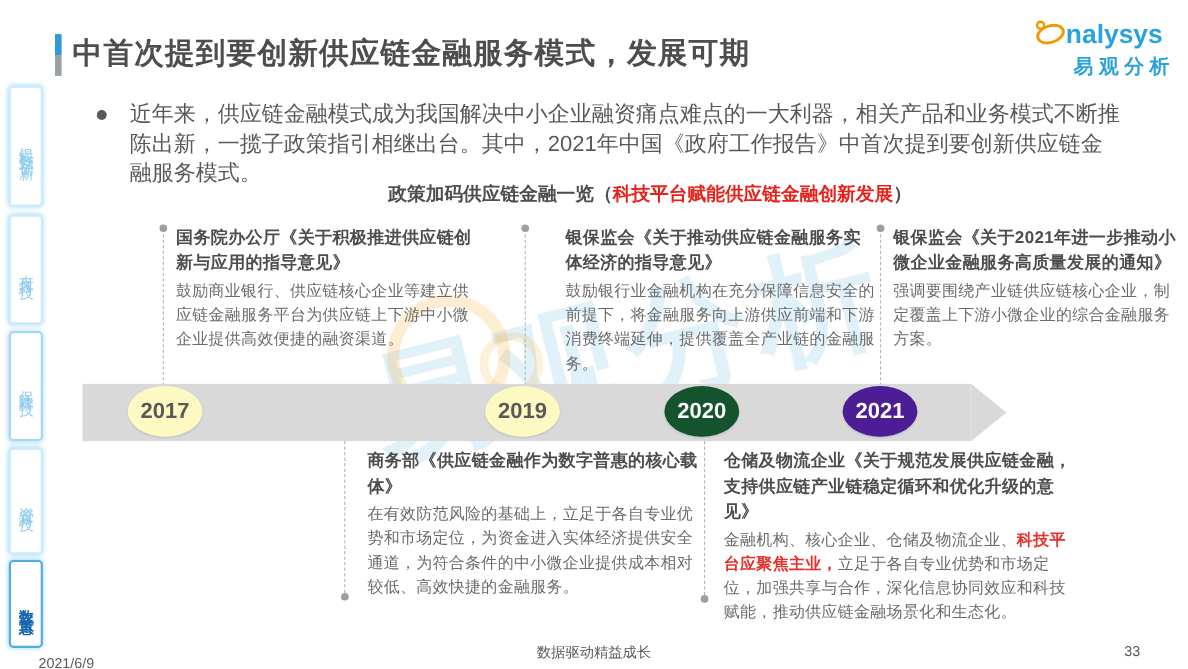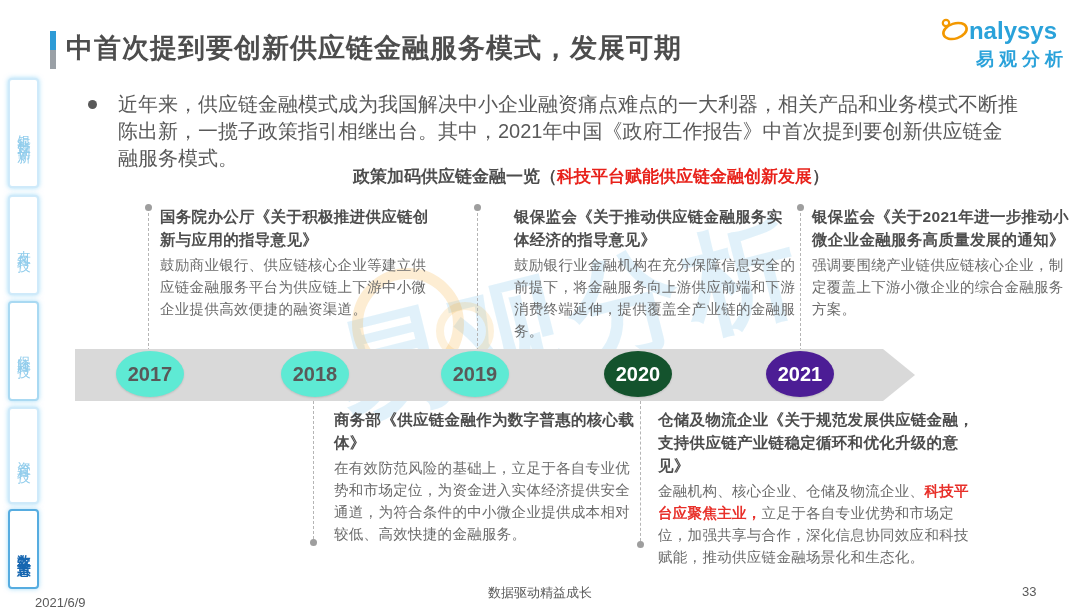--- a/index.html
+++ b/index.html
@@ -35,21 +35,21 @@
   
   .section-heading { left:116px; top:165px; width:950px; text-align:center;
                      font-size:17px; font-weight:700; color:#4d4d4d; }
   .section-heading .red { color:#e8211a; }
 
   
   .tl-band { left:75px; top:349px; width:808px; height:52px; background:#d9d9d9; }
   .tl-arrow { left:883px; top:349px; width:0; height:0;
               border-top:26px solid transparent; border-bottom:26px solid transparent;
               border-left:32px solid #d9d9d9; }
-  .year { top:351px; width:68px; height:46px; border-radius:50%; background:#5eead4;
+  .year { top:351px; width:68px; height:46px; border-radius:50%; background:#fef9c3;
           display:flex; align-items:center; justify-content:center;
           font-size:20px; font-weight:700; color:#595959; box-shadow:0 1px 2px rgba(0,0,0,0.12); }
   .year.y2017 { left:116px; } .year.y2018 { left:281px; } .year.y2019 { left:441px; }
   .year.y2020 { left:604px; background:#14532d; color:#fff; }
   .year.y2021 { left:766px; background:#4c1d95; color:#fff; }
 
   
   .dash { width:0; border-left:1px dashed #b5b5b5; }
   .dot { width:7px; height:7px; border-radius:50%; background:#9e9e9e; }
   .dash.c2017 { left:148px; top:213px; height:138px; } .dot.d2017 { left:145px; top:204px; }
@@ -144,21 +144,20 @@
     <div class="p-body">鼓励银行业金融机构在充分保障信息安全的前提下，将金融服务向上游供应前端和下游消费终端延伸，提供覆盖全产业链的金融服务。</div>
   </div>
   <div class="fg policy pb3">
     <div class="p-title">银保监会《关于2021年进一步推动小微企业金融服务高质量发展的通知》</div>
     <div class="p-body">强调要围绕产业链供应链核心企业，制定覆盖上下游小微企业的综合金融服务方案。</div>
   </div>
 
   <div class="fg tl-band"></div>
   <div class="fg tl-arrow"></div>
   <div class="fg year y2017">2017</div>
-  <div class="fg year y2018">2018</div>
   <div class="fg year y2019">2019</div>
   <div class="fg year y2020">2020</div>
   <div class="fg year y2021">2021</div>
 
   <div class="fg policy pb4">
     <div class="p-title">商务部《供应链金融作为数字普惠的核心载体》</div>
     <div class="p-body">在有效防范风险的基础上，立足于各自专业优势和市场定位，为资金进入实体经济提供安全通道，为符合条件的中小微企业提供成本相对较低、高效快捷的金融服务。</div>
   </div>
   <div class="fg policy pb5">
     <div class="p-title">仓储及物流企业《关于规范发展供应链金融，支持供应链产业链稳定循环和优化升级的意见》</div>

